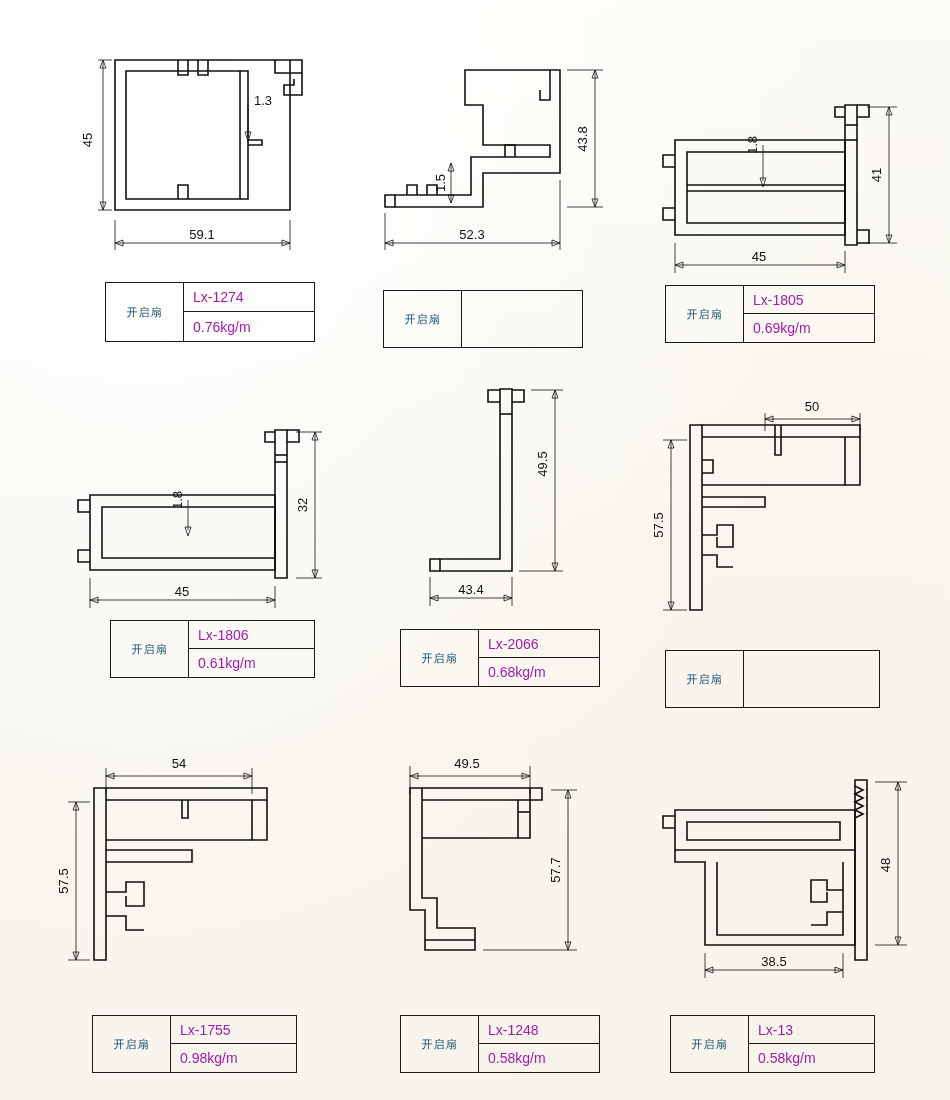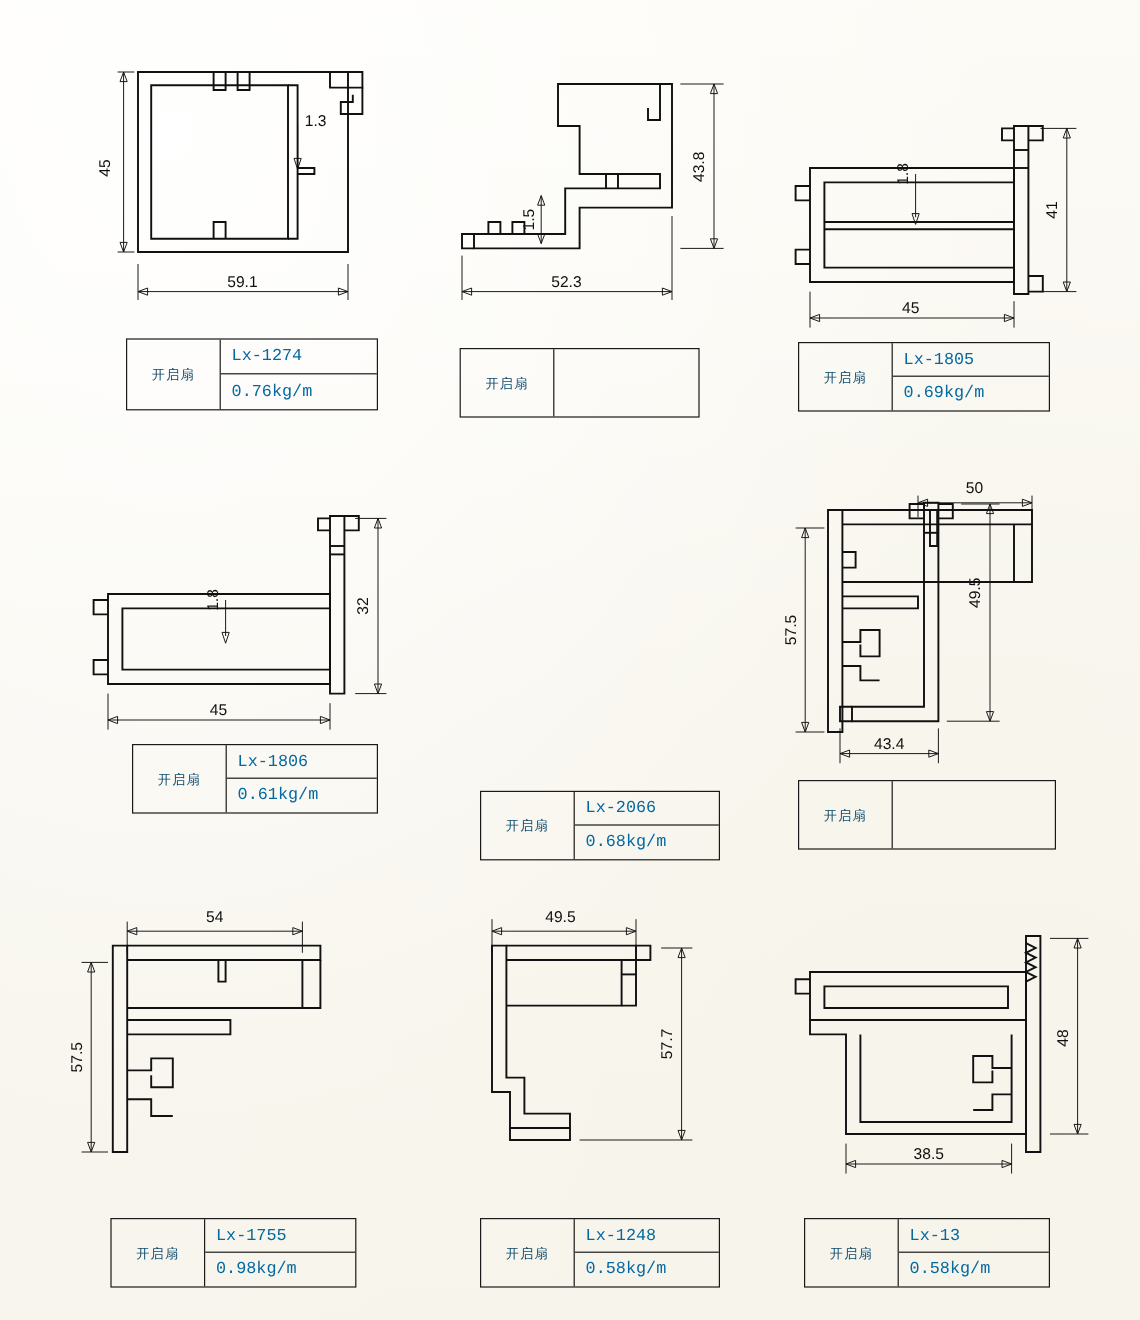--- a/index.html
+++ b/index.html
@@ -57,23 +57,23 @@
     flex-direction: column;
     box-sizing: border-box;
   }
   .label-table .lt-code,
   .label-table .lt-weight {
     height: 50%;
     display: flex;
     align-items: center;
     padding-left: 9px;
     font-size: 14px;
-    color: #0369a1;
+    color: #a21caf;
     box-sizing: border-box;
-    font-family: Liberation Mono, monospace;
+    font-family: Liberation Sans, sans-serif;
   }
   .label-table .lt-code {
     border-bottom: 1px solid #1a1a1a;
   }
   
   svg.prof {
     position: absolute;
     overflow: visible;
   }
   svg.prof .sec {
@@ -266,21 +266,21 @@
     </svg>
     <div class="label-table" style="left:40px; top:220px; width:205px; height:58px;">
       <div class="lt-left">开启扇</div>
       <div class="lt-right">
         <div class="lt-code">Lx-1806</div>
         <div class="lt-weight">0.61kg/m</div>
       </div>
     </div>
   </div>
 
-  <div class="cell" style="left:355px; top:404px; width:270px; height:315px;text-align:right;">
+  <div class="cell" style="left:355px; top:374px; width:270px; height:315px;">
     <svg class="prof" width="270" height="250" viewBox="0 0 270 250">
 
       <path class="sec" d="M145,15 L145,185 L85,185 L85,197 L157,197 L157,15 Z"></path>
       <path class="sec" d="M85,185 L75,185 L75,197 L85,197"></path>
 
       <path class="sec" d="M145,28 L133,28 L133,16 L145,16"></path>
       <path class="sec" d="M157,28 L169,28 L169,16 L157,16"></path>
       <path class="sec" d="M145,40 L157,40"></path>
 
       <line class="dim" x1="75" y1="203" x2="75" y2="232"></line>

